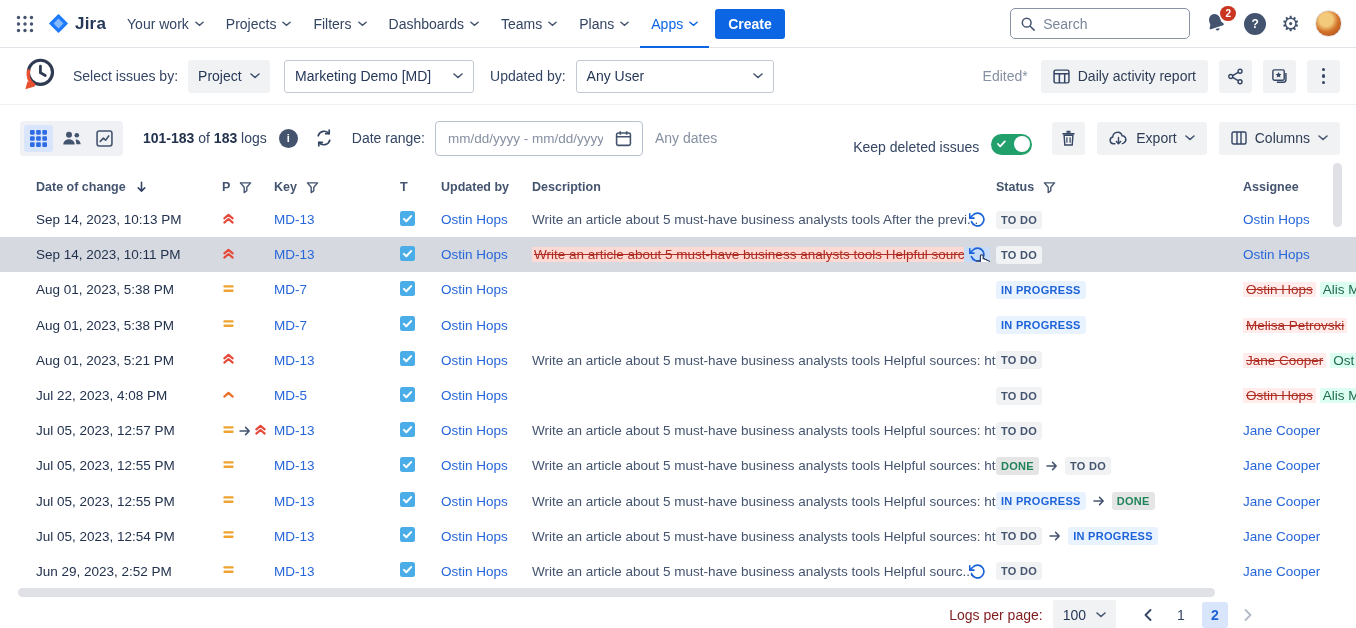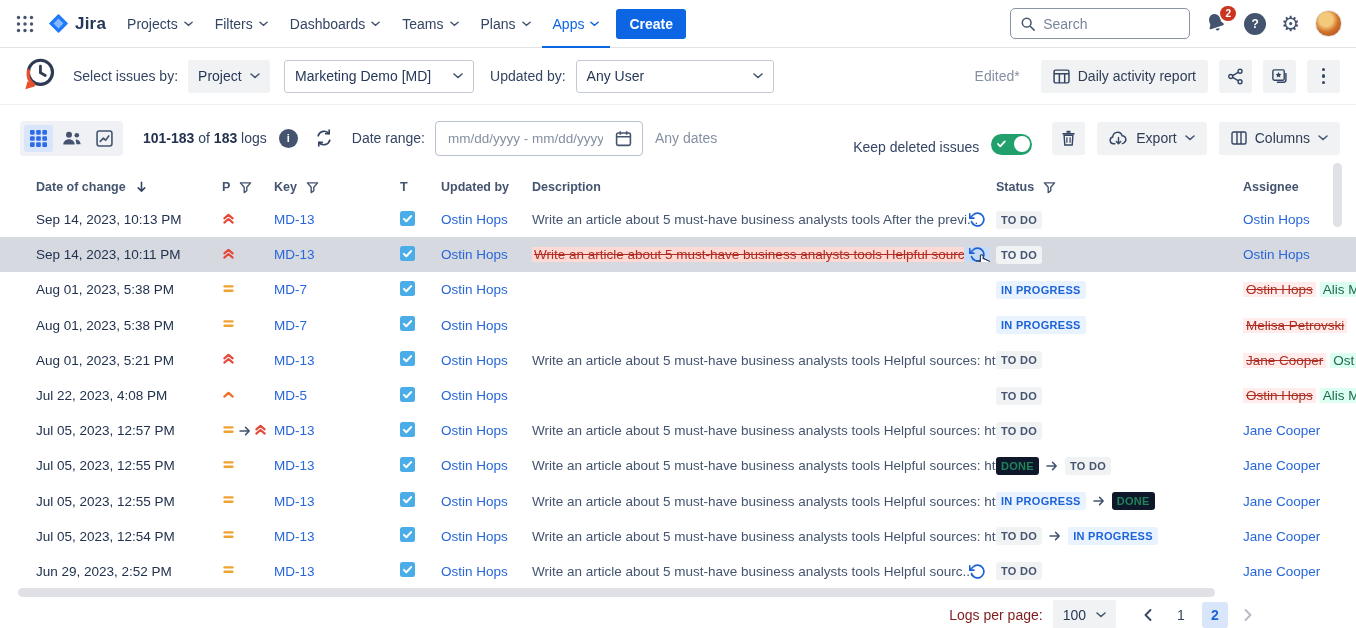--- a/index.html
+++ b/index.html
@@ -51,21 +51,21 @@
   
   .toolbar2 { display:flex; align-items:center; height:57px; padding:0 16px 0 20px; border-bottom:1px solid #EEF0F3; }
   .applogo { margin-right:14px; display:flex; align-items:center; }
   .tb-label { font-size:14px; color:#344563; margin-right:10px; white-space:nowrap; }
   .dd { display:flex; align-items:center; justify-content:space-between; gap:6px; height:33px; border-radius:3px; padding:0 10px; font-size:14px; color:#253858; cursor:pointer; background:#fff; }
   .dd-grey { background:#F1F2F4; border:none; width:82px; margin-right:14px; }
   .dd-outline { border:1px solid #C4CAD4; }
   .dd-project { width:190px; margin-right:16px; }
   .dd-user { width:198px; }
   .toolbar2-right { margin-left:auto; display:flex; align-items:center; gap:11px; }
-  .edited { font-size:14px; color:#8590A2; margin-right:10px; }
+  .edited { font-size:14px; color:#8590A2; margin-right:2px; }
   .btn-grey { display:inline-flex; align-items:center; gap:8px; background:#F1F2F4; border:none; border-radius:3px; height:33px; padding:0 12px; font-size:14px; font-weight:500; color:#2E3D55; cursor:pointer; font-family:"Liberation Sans",sans-serif;}
   .icon-btn { width:33px; height:33px; background:#F1F2F4; border:none; border-radius:3px; display:inline-flex; align-items:center; justify-content:center; cursor:pointer; }
   .kebab { display:flex; flex-direction:column; gap:3px; }
   .kebab i { width:3.5px; height:3.5px; border-radius:50%; background:#344563; }
 
   
   .toolbar3 { display:flex; align-items:center; margin:13px 16px 0 20px; height:40px; }
   .viewgroup { display:flex; align-items:center; gap:4px; background:#EFF1F5; border-radius:4px; padding:4px; margin-right:20px; }
   .viewtile { width:29px; height:27px; display:flex; align-items:center; justify-content:center; border-radius:3px; cursor:pointer; }
   .viewtile.active { background:#D9E5FB; }
@@ -96,21 +96,21 @@
   .alink { color:#2767D9; text-decoration:none; cursor:pointer; }
   .c-desc { position:relative; color:#44546F; padding-right:34px; }
   .desc-text.deleted { color:#AE2E24; background:#FFD9D4; text-decoration:line-through; padding:1px 2px; border-radius:2px; }
   .restore { position:absolute; right:6px; top:50%; transform:translateY(-50%); width:26px; height:26px; display:flex; align-items:center; justify-content:center; border-radius:3px; cursor:pointer; }
   .restore.hovered { background:#C6DBF8; }
   .cursor-hand { position:absolute; right:-2px; top:11px; z-index:3; }
   .c-status { display:flex; align-items:center; gap:7px; overflow:visible; }
   .badge { font-size:11px; font-weight:700; letter-spacing:.3px; padding:3px 5px; border-radius:3px; white-space:nowrap; }
   .badge.todo { background:#F1F2F4; color:#44546F; }
   .badge.inprog { background:#E9F2FF; color:#1D63D8; }
-  .badge.done { background:#0f172a; color:#1F845A; }
+  .badge.done { background:#e5e5e5; color:#1F845A; }
   .del-tag { color:#AE2E24; background:#FFECEB; text-decoration:line-through; padding:1px 3px; border-radius:2px; }
   .new-tag { color:#1F6B52; background:#DCFFF1; padding:1px 3px; border-radius:2px; margin-left:4px; }
   .pri-icon { display:inline-flex; align-items:center; margin-right:3px; }
   .pri-arrow { display:inline-flex; align-items:center; margin:0 3px 0 1px; }
 
   
   .hscroll { position:absolute; left:18px; top:588px; width:1197px; height:9px; border-radius:5px; background:#DFE1E6; cursor:pointer;}
   .vscroll { position:absolute; right:14px; top:163px; width:9px; height:64px; border-radius:5px; background:#DFE1E6; cursor:pointer;}
 
   
@@ -142,20 +142,26 @@
         </svg>
     </span>
     <span class="logo">
       <svg width="21" height="21" viewBox="0 0 24 24">
         <path d="M12.7 1.6c-.4-.4-1-.4-1.4 0L1.6 11.3c-.4.4-.4 1 0 1.4l9.7 9.7c.4.4 1 .4 1.4 0l9.7-9.7c.4-.4.4-1 0-1.4L12.7 1.6z" fill="#1D7AFC"></path>
         <path d="M12 6.4 6.4 12l5.6 5.6L17.6 12 12 6.4z" fill="#85B8FF"></path>
       </svg>
       <span class="logo-text">Jira</span>
     </span>
     <div class="nav-items">
+      <span class="nav-item">
+          <span>Your work</span>
+          <svg width="9" height="6" viewBox="0 0 10 6">
+            <path d="M1 1l4 3.5L9 1" stroke="#44546F" stroke-width="1.6" fill="none" stroke-linecap="round"></path>
+          </svg>
+        </span>
       <span class="nav-item">
           <span>Projects</span>
           <svg width="9" height="6" viewBox="0 0 10 6">
             <path d="M1 1l4 3.5L9 1" stroke="#44546F" stroke-width="1.6" fill="none" stroke-linecap="round"></path>
           </svg>
         </span>
       <span class="nav-item">
           <span>Filters</span>
           <svg width="9" height="6" viewBox="0 0 10 6">
             <path d="M1 1l4 3.5L9 1" stroke="#44546F" stroke-width="1.6" fill="none" stroke-linecap="round"></path>

